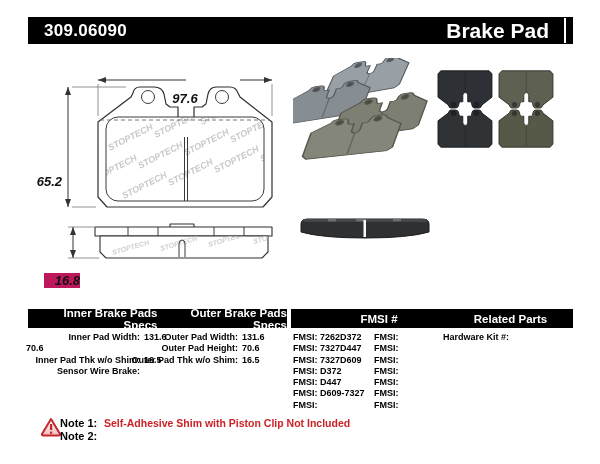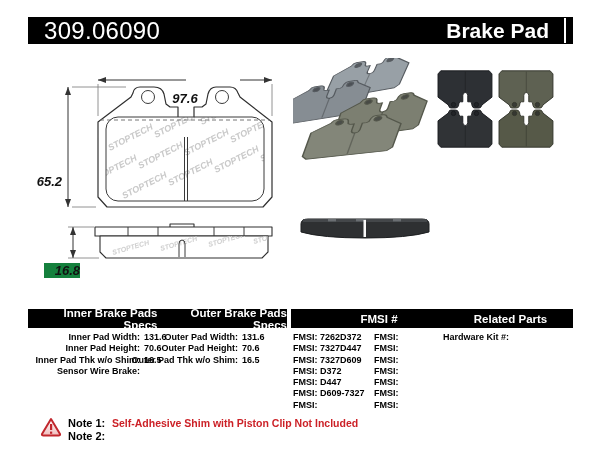--- a/index.html
+++ b/index.html
@@ -6,29 +6,29 @@
   body{
     width:600px;height:464px;position:relative;background:#ffffff;
     font-family:"Liberation Sans",sans-serif;overflow:hidden;color:#000;
   }
 
   
   .titlebar{
     position:absolute;left:28px;top:17px;width:545px;height:27px;
     background:#000;color:#fff;display:flex;align-items:center;
   }
-  .part-number{font-size:24px;font-weight:normal;padding-left:16px;letter-spacing:.3px;}
+  .part-number{font-size:17px;font-weight:bold;padding-left:16px;letter-spacing:.3px;}
   .product-type{margin-left:auto;font-size:21px;font-weight:bold;padding-right:24px;}
   .titlebar-divider{position:absolute;right:7px;top:1px;bottom:1px;width:2px;background:#fff;}
 
   
   .dim{position:absolute;font-weight:bold;font-style:italic;font-size:13px;color:#111;z-index:5;margin-top:29px;}
   .dim-width{left:162px;top:62px;width:46px;text-align:center;}
   .dim-height{left:28px;top:145px;width:34px;text-align:right;}
-  .dim-thickness{left:44px;top:234px;width:36px;text-align:right;background:#15803d;}
+  .dim-thickness{left:44px;top:244px;width:36px;text-align:right;background:#be185d;}
 
   
   .thead{
     position:absolute;top:309px;height:19px;background:#000;color:#fff;
     display:flex;align-items:center;justify-content:center;
     font-size:11.5px;font-weight:bold;
   }
   .thead-specs{left:28px;width:259px;}
   .thead-specs span{width:50%;text-align:right;}
   .thead-fmsi{left:291px;width:176px;}
@@ -44,21 +44,21 @@
   .sval{padding-left:4px;text-align:left;}
 
   .fmsi-col{left:293px;width:150px;}
   .fmsi-col .fl{width:27px;}
   .fmsi-col .fv{width:54px;}
   .fmsi-col .fr{flex:1;}
 
   .related-col{left:443px;width:130px;}
 
   
-  .note-line{position:absolute;left:68px;display:flex;height:13px;line-height:13px;white-space:nowrap;}
+  .note-line{position:absolute;left:60px;display:flex;height:13px;line-height:13px;white-space:nowrap;}
   .note-line .nlabel{font-size:11px;font-weight:bold;width:44px;}
   .note-line .ntext{font-size:10.5px;font-weight:bold;color:#cc2127;}
   .note1{top:417px;}
   .note2{top:430px;}
 
   svg{position:absolute;}
   .wm{font-size:9px;font-weight:bold;font-style:italic;fill:#c9c9c9;}
   .wm-s{font-size:7px;font-weight:bold;font-style:italic;fill:#cfcfcf;}
 </style>
 </head>
@@ -204,21 +204,20 @@
 <div class="thead thead-related">
   <span>Related Parts</span>
 </div>
 
 <div class="spec-col inner-col">
   <div class="row">
     <span class="slbl">Inner Pad Width:</span>
     <span class="sval">131.6</span>
   </div>
   <div class="row">
-    <span class="slbl">Inner Pad Height:</span>
     <span class="sval">70.6</span>
   </div>
   <div class="row">
     <span class="slbl">Inner Pad Thk w/o Shim:</span>
     <span class="sval">16.5</span>
   </div>
   <div class="row">
     <span class="slbl">Sensor Wire Brake:</span>
     <span class="sval"></span>
   </div>

